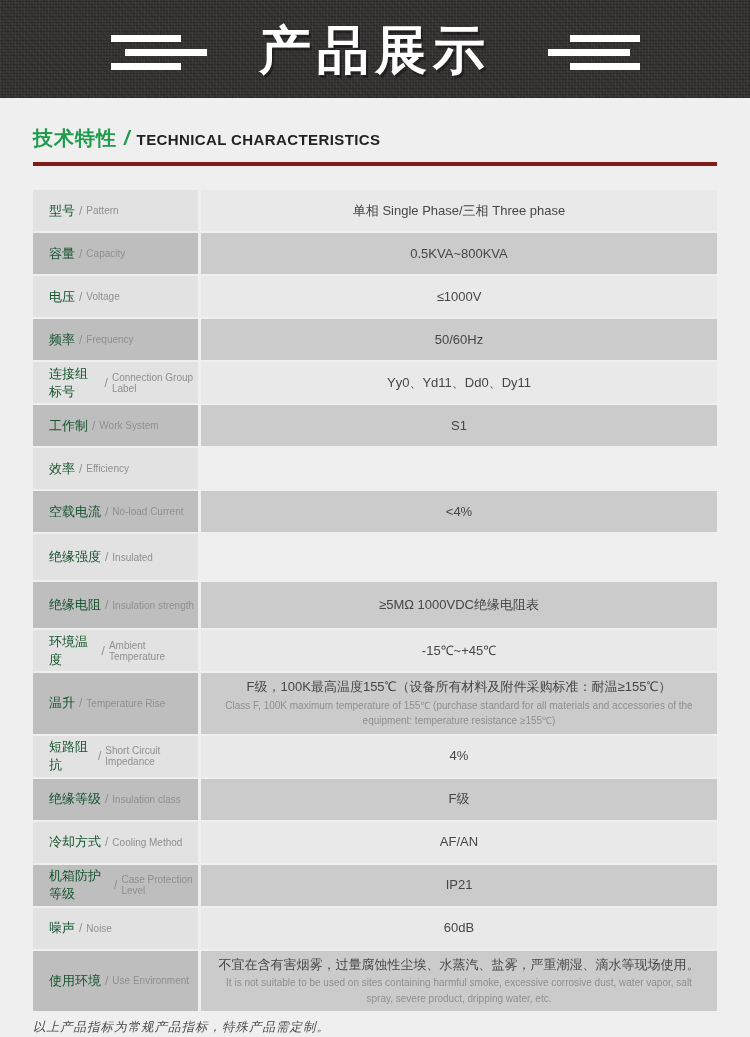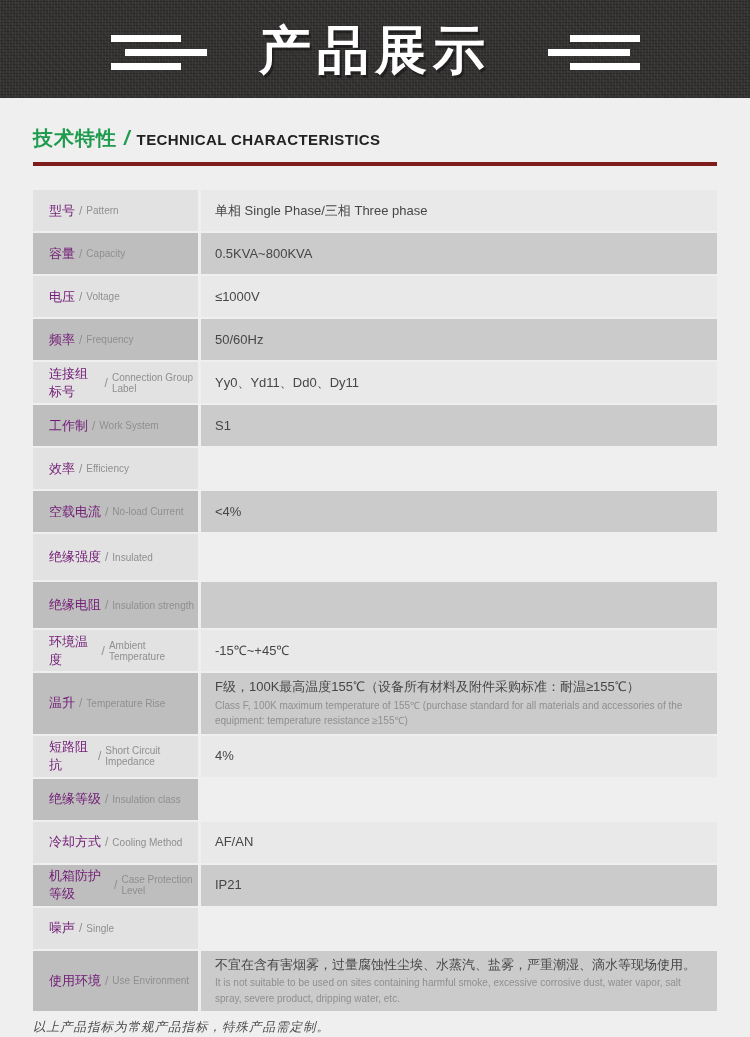--- a/index.html
+++ b/index.html
@@ -55,28 +55,29 @@
   .spec-row { display:flex; margin-bottom:2px; }
   .spec-row .cell-label {
     width:165px; flex:0 0 165px;
     display:flex; align-items:center;
     padding-left:16px; margin-right:3px;
   }
   .spec-row .cell-value {
     flex:1;
     display:flex; flex-direction:column; justify-content:center;
     padding:5px 14px;
+    text-align:center;
   }
   .spec-row { min-height:41px; }
   .spec-row.has-sub { min-height:46px; }
   .row-light .cell-label { background:#e2e2e2; }
   .row-light .cell-value { background:#e9e9e9; }
   .row-dark  .cell-label { background:#bebebe; }
   .row-dark  .cell-value { background:#cbcbcb; }
-  .lab-zh { color:#701a75; font-size:13px; }
+  .lab-zh { color:#14532d; font-size:13px; }
   .lab-slash { color:#8f8f8f; font-size:12px; margin:0 4px; }
   .lab-en { color:#8f8f8f; font-size:10px; }
   .val-main { color:#464646; font-size:13px; line-height:1.35; }
   .val-sub  { color:#8f8f8f; font-size:10px; line-height:1.55; margin-top:2px; }
 
   
   .footnote {
     margin:8px 33px 0 33px;
     display:flex; align-items:baseline; flex-wrap:wrap;
   }
@@ -196,20 +197,21 @@
         <span class="lab-en">Insulated</span>
       </div>
     </div>
     <div class="spec-row row-dark has-sub">
       <div class="cell-label">
         <span class="lab-zh">绝缘电阻</span>
         <span class="lab-slash">/</span>
         <span class="lab-en">Insulation strength</span>
       </div>
       <div class="cell-value">
+        <div class="val-main">≥5MΩ 1000VDC绝缘电阻表</div>
       </div>
     </div>
     <div class="spec-row row-light">
       <div class="cell-label">
         <span class="lab-zh">环境温度</span>
         <span class="lab-slash">/</span>
         <span class="lab-en">Ambient Temperature</span>
       </div>
       <div class="cell-value">
         <div class="val-main">-15℃~+45℃</div>
@@ -235,20 +237,23 @@
       <div class="cell-value">
         <div class="val-main">4%</div>
       </div>
     </div>
     <div class="spec-row row-dark">
       <div class="cell-label">
         <span class="lab-zh">绝缘等级</span>
         <span class="lab-slash">/</span>
         <span class="lab-en">Insulation class</span>
       </div>
+      <div class="cell-value">
+        <div class="val-main">F级</div>
+      </div>
     </div>
     <div class="spec-row row-light">
       <div class="cell-label">
         <span class="lab-zh">冷却方式</span>
         <span class="lab-slash">/</span>
         <span class="lab-en">Cooling Method</span>
       </div>
       <div class="cell-value">
         <div class="val-main">AF/AN</div>
       </div>
@@ -260,21 +265,24 @@
         <span class="lab-en">Case Protection Level</span>
       </div>
       <div class="cell-value">
         <div class="val-main">IP21</div>
       </div>
     </div>
     <div class="spec-row row-light">
       <div class="cell-label">
         <span class="lab-zh">噪声</span>
         <span class="lab-slash">/</span>
-        <span class="lab-en">Single</span>
+        <span class="lab-en">Noise</span>
+      </div>
+      <div class="cell-value">
+        <div class="val-main">60dB</div>
       </div>
     </div>
     <div class="spec-row row-dark has-sub">
       <div class="cell-label">
         <span class="lab-zh">使用环境</span>
         <span class="lab-slash">/</span>
         <span class="lab-en">Use Environment</span>
       </div>
       <div class="cell-value">
         <div class="val-main">不宜在含有害烟雾，过量腐蚀性尘埃、水蒸汽、盐雾，严重潮湿、滴水等现场使用。</div>

